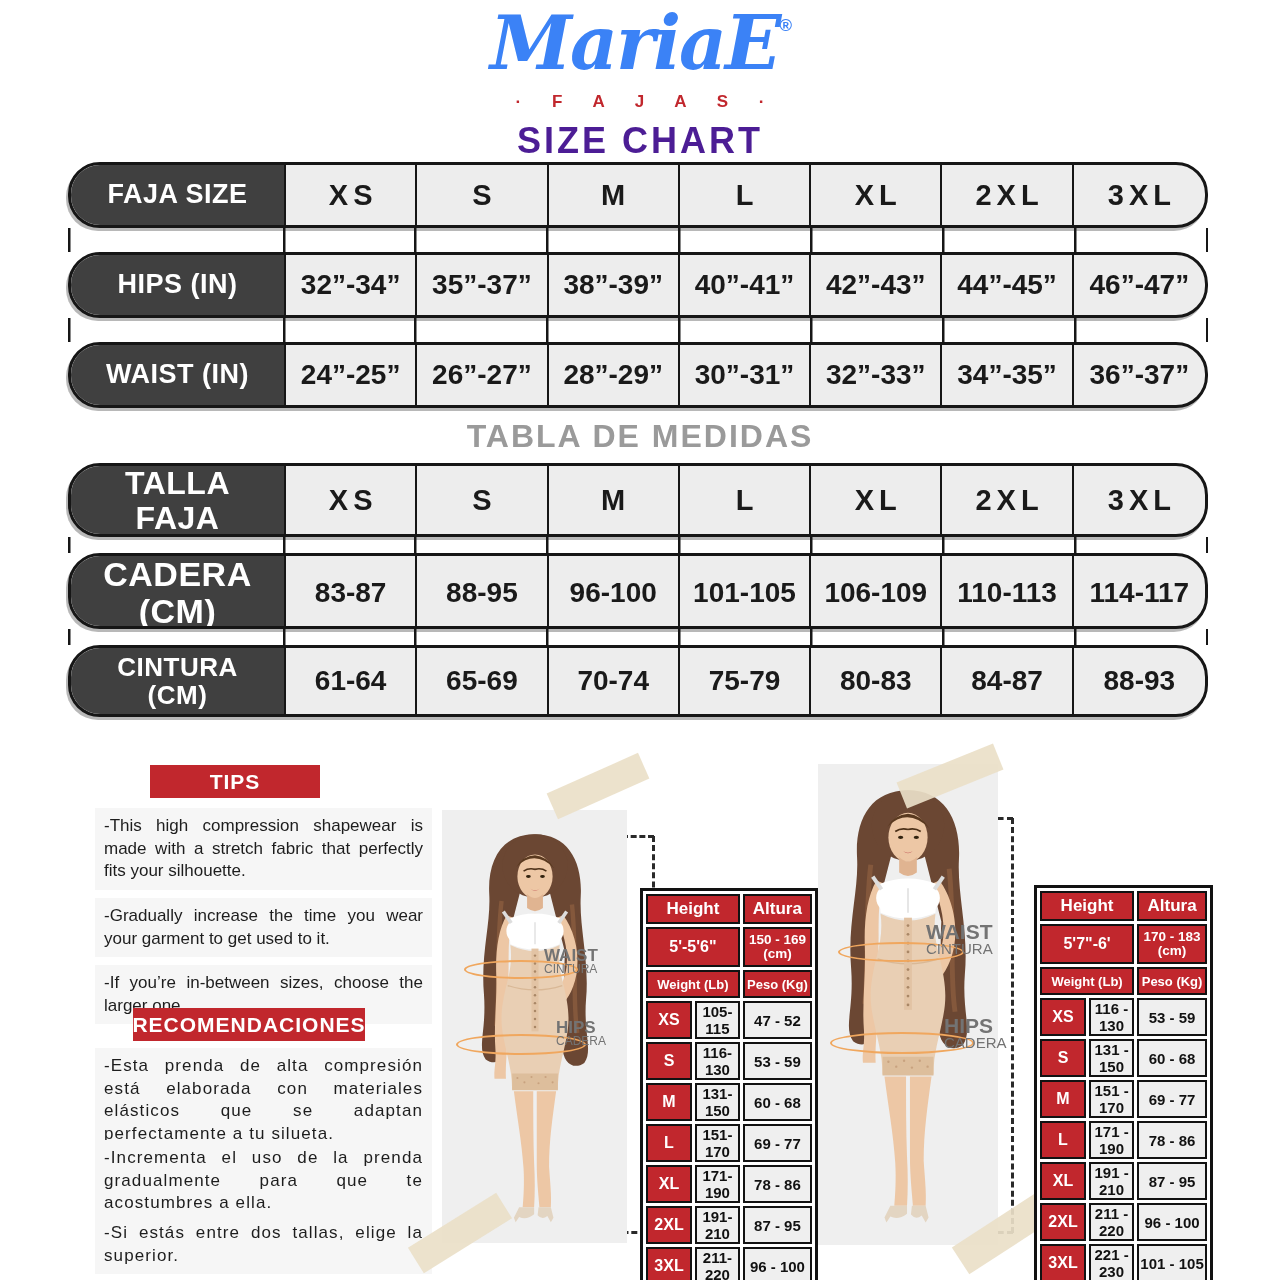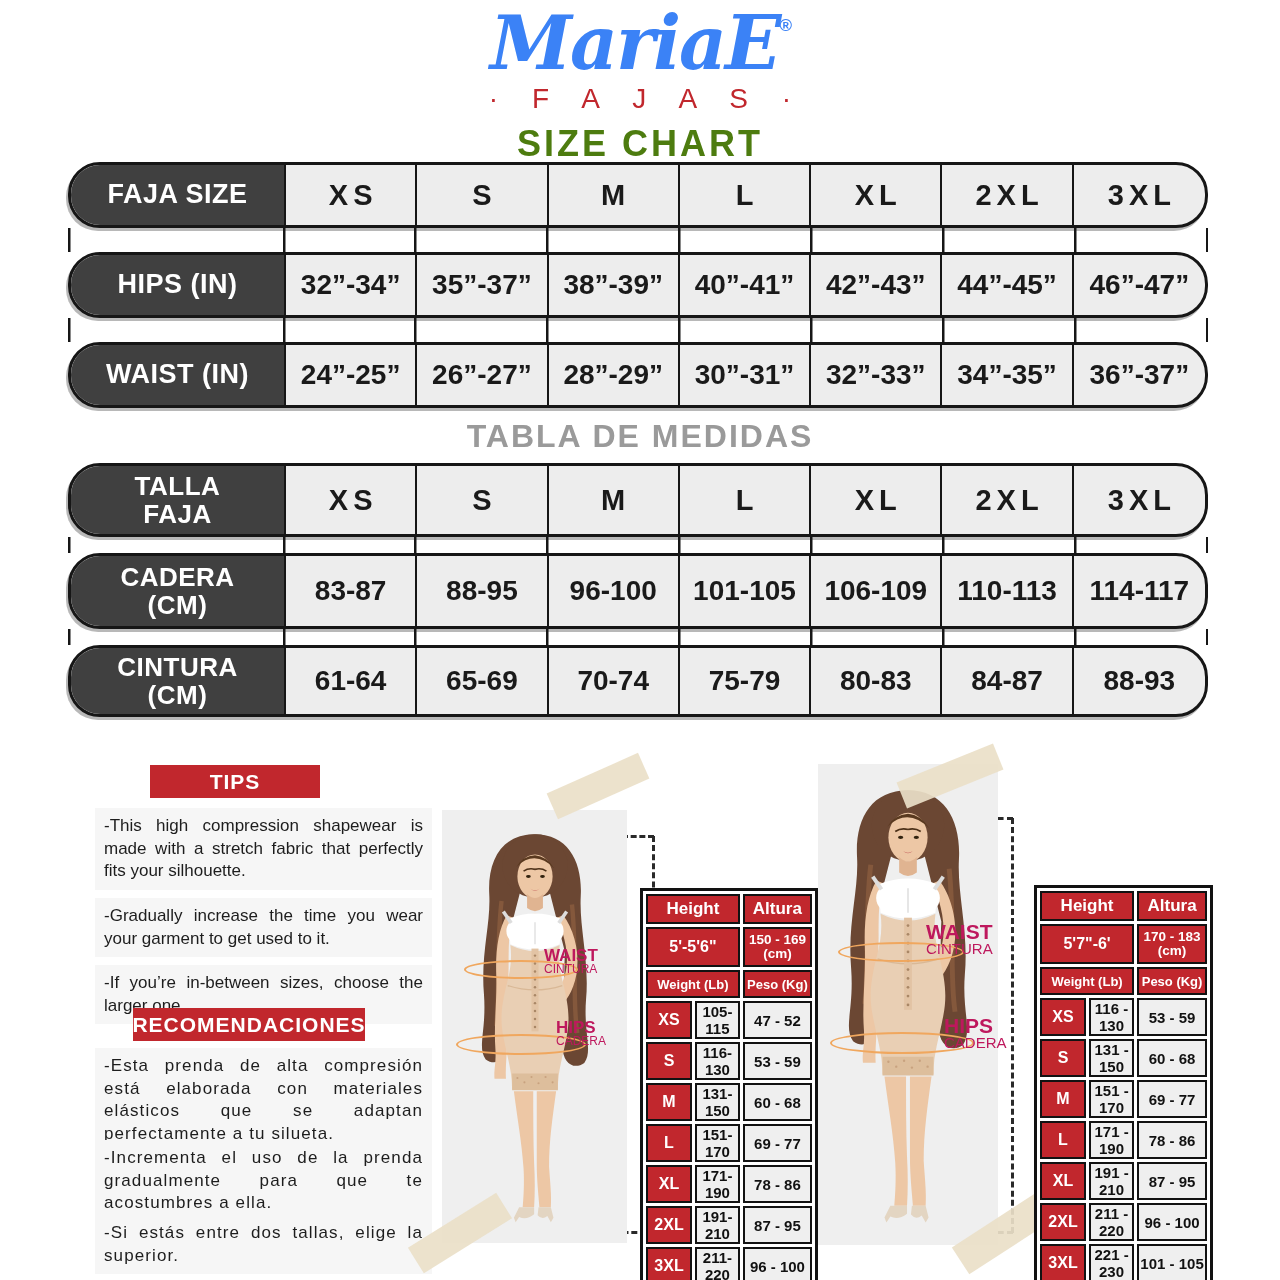--- a/index.html
+++ b/index.html
@@ -3,22 +3,22 @@
 <meta charset="utf-8">
 <style>
   html,body{margin:0;padding:0;}
   body{width:1280px;height:1280px;background:#ffffff;font-family:"Liberation Sans",sans-serif;position:relative;overflow:hidden;}
   .abs{position:absolute;}
 
   
   .brand{top:6px;left:0;right:0;text-align:center;}
   .logo-line{font-family:"DejaVu Serif",serif;font-style:italic;font-weight:bold;color:#3b82f6;font-size:74px;line-height:1.0;letter-spacing:-2px;}
   .reg{font-size:17px;vertical-align:38px;font-style:normal;font-family:"Liberation Sans",sans-serif;}
-  .brand-sub{color:#c1272d;font-size:28px;font-weight:normal;letter-spacing:13px;margin-top:3px;text-indent:13px;}
-  .size-chart-title{color:#4d7c0f;font-size:36px;font-weight:800;letter-spacing:3px;margin-top:8px;}
+  .brand-sub{color:#c1272d;font-size:17px;font-weight:bold;letter-spacing:13px;margin-top:12px;text-indent:13px;}
+  .size-chart-title{color:#4c1d95;font-size:36px;font-weight:800;letter-spacing:3px;margin-top:8px;}
   .tabla-title{top:418px;left:0;right:0;text-align:center;color:#9a9a9a;font-size:32px;font-weight:800;letter-spacing:2px;}
 
   
   .srow{left:68px;width:1140px;display:grid;grid-template-columns:215px repeat(7,1fr);
         border:3px solid #161616;border-radius:32px;overflow:hidden;background:#ededed;
         box-sizing:border-box;box-shadow:-2px 3px 0 rgba(0,0,0,0.28);}
   .rlabel{background:#404040;color:#ffffff;display:flex;align-items:center;justify-content:center;
           font-weight:800;font-size:27px;border-right:2.5px solid #161616;text-align:center;line-height:1.08;letter-spacing:0.5px;}
   .rcell{display:flex;align-items:center;justify-content:center;font-weight:800;font-size:28px;color:#1a1a1a;
          border-right:2.5px solid #161616;}
@@ -31,21 +31,21 @@
 
   
   .tag{background:#c1272d;color:#ffffff;font-weight:700;font-size:21px;display:flex;align-items:center;justify-content:center;letter-spacing:1px;}
   .note{background:#f6f6f6;color:#1d1d1d;font-size:17px;line-height:1.33;text-align:justify;padding:7px 9px;box-sizing:border-box;}
   .note-es{letter-spacing:1.1px;}
 
   
   .card{background:#efefef;}
   .figure{position:absolute;left:50%;transform:translateX(-50%);}
   .m-ellipse{position:absolute;border:2.5px solid #f0a75e;border-radius:50%;}
-  .mlabel{position:absolute;color:#be185d;line-height:0.95;}
+  .mlabel{position:absolute;color:#737373;line-height:0.95;}
   .mlabel .men{display:block;font-weight:800;}
   .mlabel .mes{display:block;font-weight:400;}
   .card-s .men{font-size:17px;} .card-s .mes{font-size:12px;}
   .card-b .men{font-size:21px;} .card-b .mes{font-size:15px;}
   .tape{background:#eae0c8;opacity:0.92;}
   .dash-v{border-left:3px dashed #2a2a2a;}
   .dash-h{border-top:3px dashed #2a2a2a;}
 
   
   .fitwrap{border:3px solid #121212;background:#ffffff;}
@@ -153,32 +153,32 @@
   <div class="rcell">28”-29”</div>
   <div class="rcell">30”-31”</div>
   <div class="rcell">32”-33”</div>
   <div class="rcell">34”-35”</div>
   <div class="rcell">36”-37”</div>
 </div>
 
 <div class="abs tabla-title">TABLA DE MEDIDAS</div>
 
 <div class="abs srow sizes" style="top:463px;height:74px;">
-  <div class="rlabel" style="font-size:26px;padding:0 28px;">TALLA FAJA</div>
+  <div class="rlabel" style="font-size:32px;padding:0 28px;">TALLA FAJA</div>
   <div class="rcell">XS</div>
   <div class="rcell">S</div>
   <div class="rcell">M</div>
   <div class="rcell">L</div>
   <div class="rcell">XL</div>
   <div class="rcell">2XL</div>
   <div class="rcell">3XL</div>
 </div>
 <div class="abs gap-lines" style="top:537px;height:16px;"></div>
 <div class="abs srow" style="top:553px;height:76px;">
-  <div class="rlabel" style="font-size:26px;padding:0 20px;">CADERA (CM)</div>
+  <div class="rlabel" style="font-size:34px;padding:0 20px;">CADERA (CM)</div>
   <div class="rcell">83-87</div>
   <div class="rcell">88-95</div>
   <div class="rcell">96-100</div>
   <div class="rcell">101-105</div>
   <div class="rcell">106-109</div>
   <div class="rcell">110-113</div>
   <div class="rcell">114-117</div>
 </div>
 <div class="abs gap-lines" style="top:629px;height:16px;"></div>
 <div class="abs srow" style="top:645px;height:72px;">

